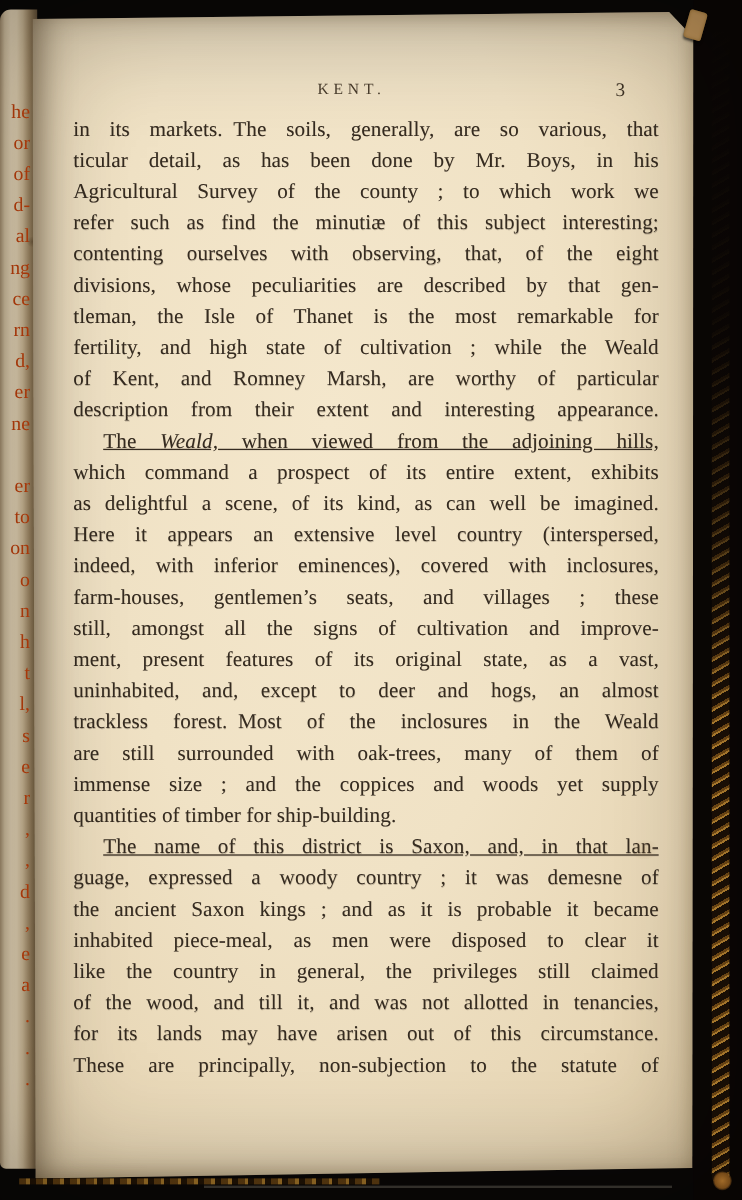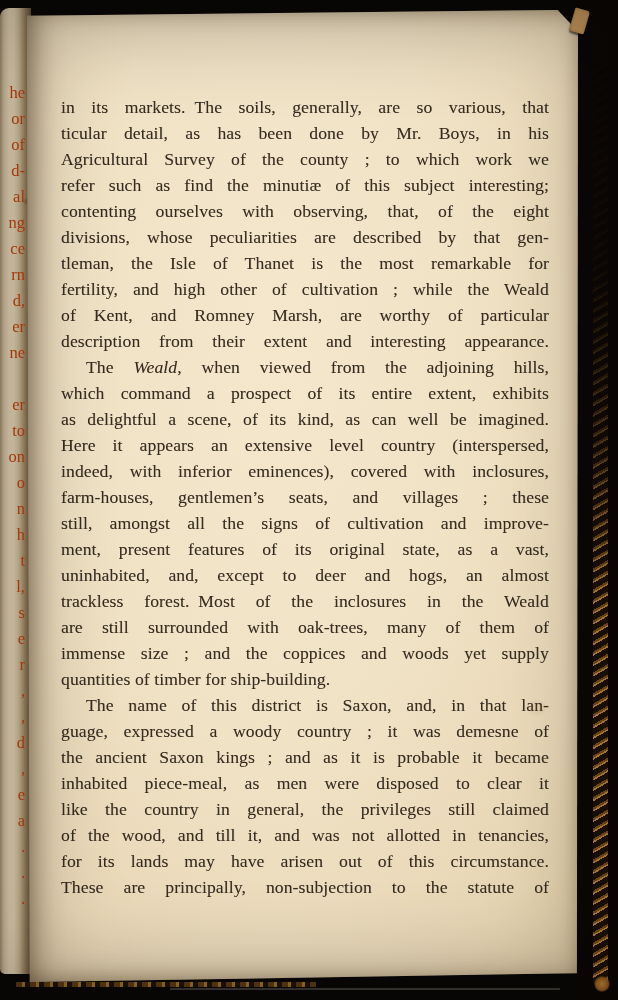--- a/index.html
+++ b/index.html
@@ -29,21 +29,21 @@
                inset 0 -18px 24px -16px rgba(110,85,50,.5);}
   .pg-header{position:absolute;left:34px;right:29px;top:56px;height:20px;}
   .run-title{display:block;text-align:center;font-size:13px;letter-spacing:4px;color:#493c2c;
     transform:translateX(-12px);}
   .pg-num{position:absolute;right:28px;top:1px;font-size:16px;color:#3f3426;}
   .textblock{position:absolute;left:34px;right:29px;top:84px;}
   .line{height:26px;overflow:hidden;text-align:justify;
     font-size:17.6px;line-height:26px;color:#352b20;letter-spacing:.1px;
     text-shadow:.3px .3px 0 rgba(55,44,32,.25);}
   .line.j::after{content:"";display:inline-block;width:100%;height:0;}
-  .line.ind{text-indent:25px;}
+  .line.ind{text-indent:25px;text-decoration:underline;}
   .line .it{font-style:italic;}
   
   .chip-top{position:absolute;right:31px;top:9px;width:15px;height:24px;background:#c6995d;
     transform:rotate(16deg);border-radius:2px 3px 2px 3px;
     box-shadow:0 2px 2px rgba(0,0,0,.6), inset 0 0 3px #9a702f;}
   .bottom-gilt{position:absolute;left:16px;bottom:13px;width:300px;height:5px;opacity:.85;
     background:repeating-linear-gradient(90deg,#6b4513 0 6px,#b8842e 6px 9px,#241505 9px 14px);}
   .bottom-hl{position:absolute;left:170px;bottom:10px;width:390px;height:2px;
     background:rgba(195,185,165,.28);}
   .stain1{position:absolute;left:22px;top:197px;width:10px;height:9px;border-radius:50%;
@@ -95,29 +95,33 @@
       <div class="frag">,</div>
       <div class="frag">e</div>
       <div class="frag">a</div>
       <div class="frag">.</div>
       <div class="frag">.</div>
       <div class="frag">.</div>
     </div>
   <div class="stain1"></div>
 
   <div class="page">
+    <div class="pg-header">
+      <span class="run-title">KENT.</span>
+      <span class="pg-num">3</span>
+    </div>
     <div class="textblock" id="textblock">
         <div class="line j"><span>in its markets. The soils, generally, are so various, that</span></div>
         <div class="line j"><span>ticular detail, as has been done by Mr. Boys, in his</span></div>
         <div class="line j"><span>Agricultural Survey of the county ; to which work we</span></div>
         <div class="line j"><span>refer such as find the minutiæ of this subject interesting;</span></div>
         <div class="line j"><span>contenting ourselves with observing, that, of the eight</span></div>
         <div class="line j"><span>divisions, whose peculiarities are described by that gen-</span></div>
         <div class="line j"><span>tleman, the Isle of Thanet is the most remarkable for</span></div>
-        <div class="line j"><span>fertility, and high other of cultivation ; while the Weald</span></div>
+        <div class="line j"><span>fertility, and high state of cultivation ; while the Weald</span></div>
         <div class="line j"><span>of Kent, and Romney Marsh, are worthy of particular</span></div>
         <div class="line j"><span>description from their extent and interesting appearance.</span></div>
         <div class="line j ind"><span>The </span><span class="it">Weald,</span><span> when viewed from the adjoining hills,</span></div>
         <div class="line j"><span>which command a prospect of its entire extent, exhibits</span></div>
         <div class="line j"><span>as delightful a scene, of its kind, as can well be imagined.</span></div>
         <div class="line j"><span>Here it appears an extensive level country (interspersed,</span></div>
         <div class="line j"><span>indeed, with inferior eminences), covered with inclosures,</span></div>
         <div class="line j"><span>farm-houses, gentlemen’s seats, and villages ; these</span></div>
         <div class="line j"><span>still, amongst all the signs of cultivation and improve-</span></div>
         <div class="line j"><span>ment, present features of its original state, as a vast,</span></div>

